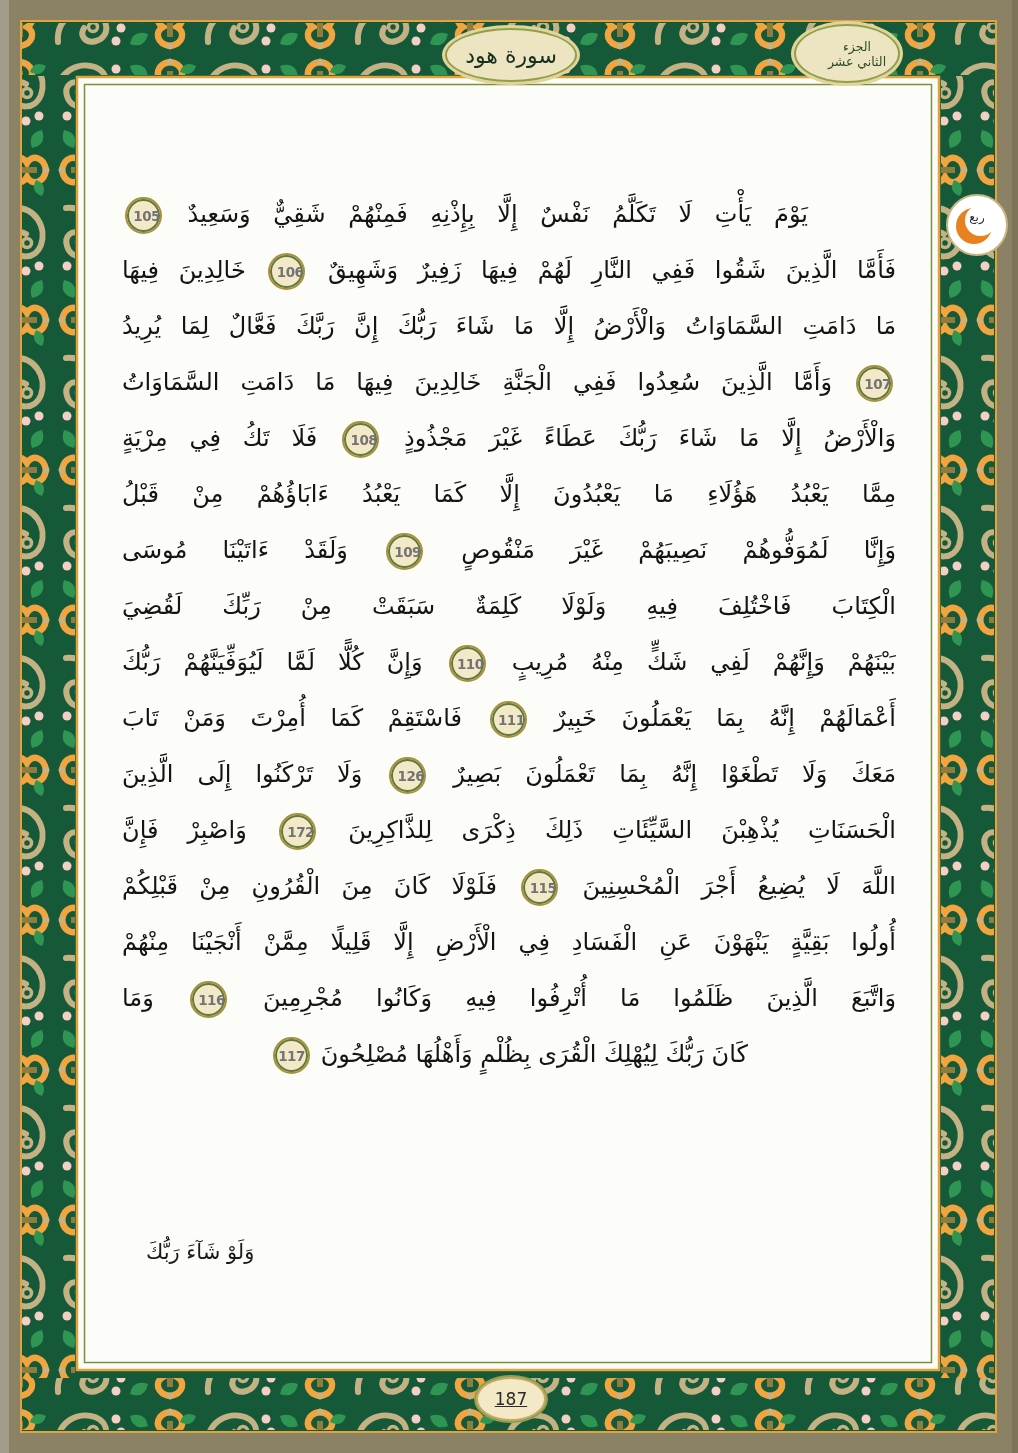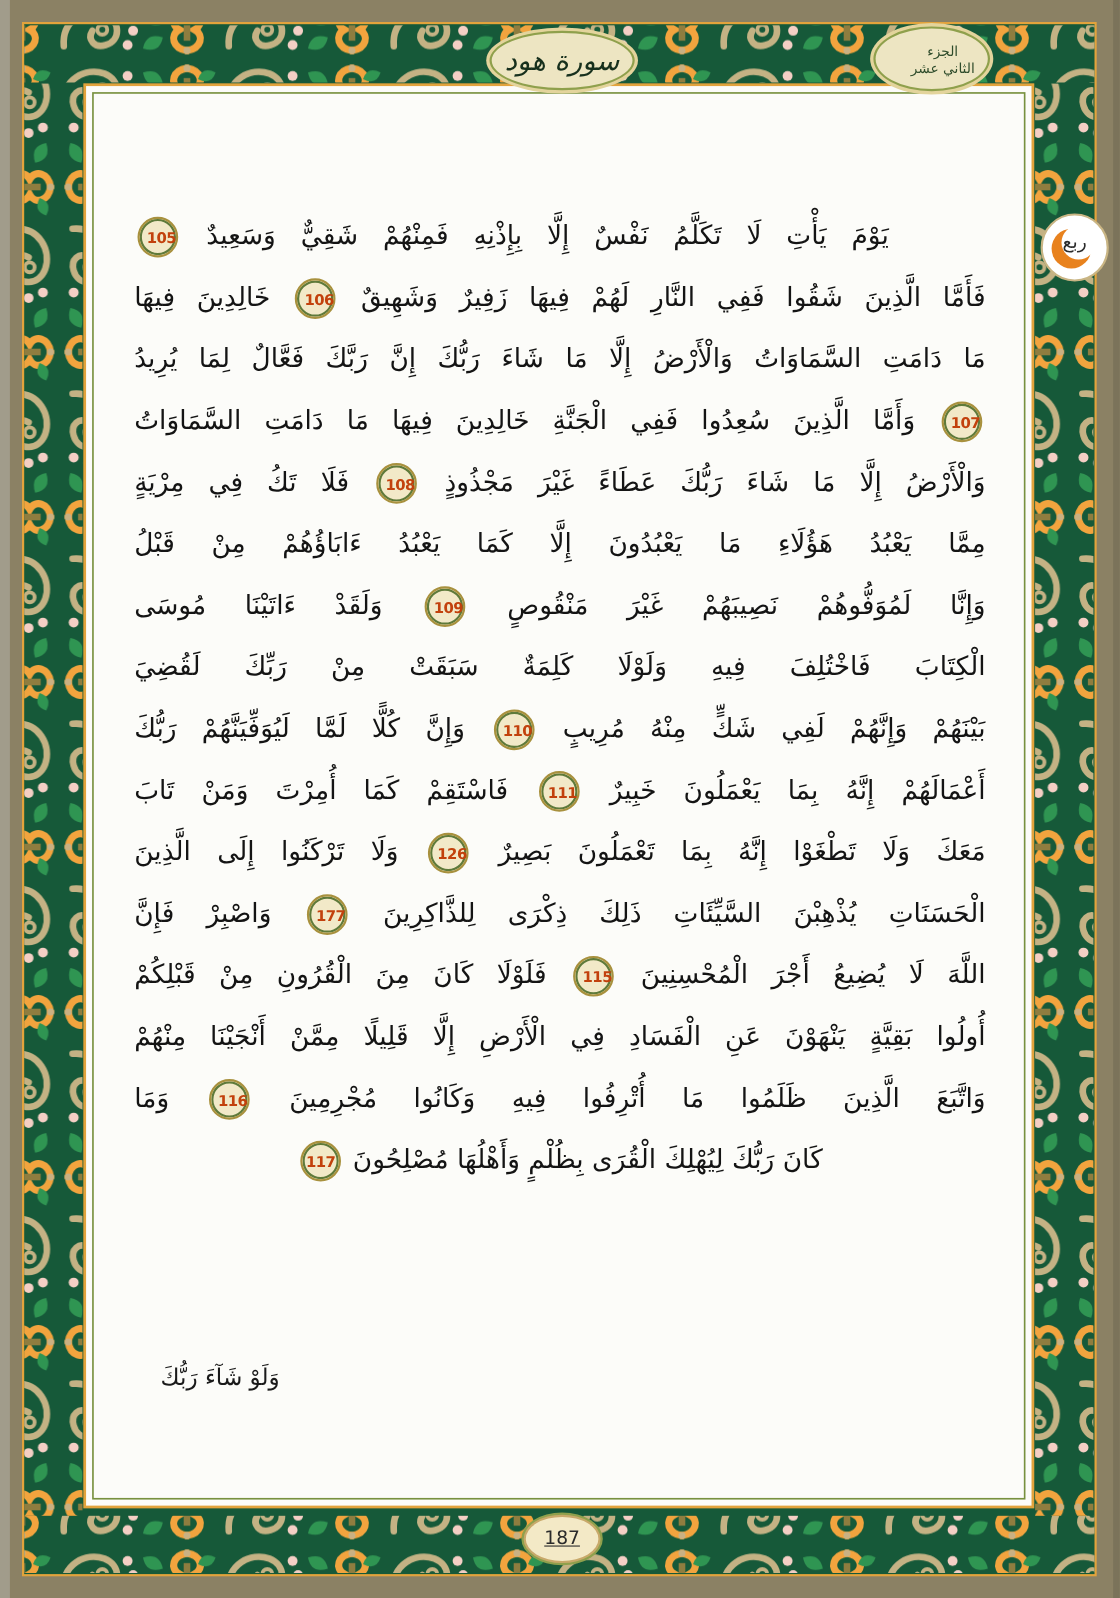--- a/index.html
+++ b/index.html
@@ -10,34 +10,34 @@
   .frame-svg{position:absolute;left:0;top:0;z-index:1;}
 
   
   .cartouche{
     position:absolute;z-index:4;background:#EDE5C2;border-radius:50%;
     border:2px solid #8FA04C;box-shadow:0 0 0 3px #E3D49C;
     display:flex;flex-direction:column;align-items:center;justify-content:center;
     direction:rtl;text-align:center;
   }
   .cartouche-surah{left:445px;top:28px;width:128px;height:50px;}
-  .cartouche-surah .t{font-size:25px;color:#17301d;font-style:italic;}
+  .cartouche-surah .t{font-size:22px;color:#17301d;}
   .cartouche-juz{left:794px;top:24px;width:82px;height:55px;padding-left:20px;}
   .cartouche-juz .t{font-size:12.5px;line-height:1.2;color:#2e4b2a;}
 
   
   .rub-medallion{
     position:absolute;left:946px;top:194px;width:58px;height:58px;z-index:4;
     background:#ffffff;border:2px solid #C9B584;border-radius:50%;
   }
   .rub-medallion .cres-a{position:absolute;left:8px;top:12px;width:36px;height:36px;border-radius:50%;background:#E8821E;}
   .rub-medallion .cres-b{position:absolute;left:17px;top:9px;width:31px;height:31px;border-radius:50%;background:#ffffff;}
   .rub-medallion .lbl{
     position:absolute;left:0;top:14px;width:100%;text-align:center;
-    font-size:17px;color:#2c2c2c;direction:rtl;z-index:2;
+    font-size:12px;color:#2c2c2c;direction:rtl;z-index:2;
   }
 
   
   .page-number{
     position:absolute;left:476px;top:1377px;width:66px;height:40px;z-index:4;
     background:#F3E9C6;border:2px solid #C8A96A;border-radius:50%;
     box-shadow:0 0 0 2px #8FA04C;
     display:flex;align-items:center;justify-content:center;
     font-size:17px;color:#2b2b2b;text-decoration:underline;
   }
@@ -54,21 +54,21 @@
     white-space:normal;
   }
   .qline.center{text-align:center;text-align-last:center;}
   .aya{
     display:inline-block;width:33px;height:33px;border-radius:50%;
     background:#F2E9C8;border:2px solid #A8913E;
     box-shadow:inset 0 0 0 2px #5F7A3A;
     vertical-align:middle;line-height:29px;text-align:center;
     margin:0 3px;
   }
-  .ayan{font-size:13.5px;font-weight:bold;color:#c2410c;letter-spacing:-0.5px;}
+  .ayan{font-size:13.5px;font-weight:bold;color:#737373;letter-spacing:-0.5px;}
 
   .catchword{
     position:absolute;left:146px;top:1240px;z-index:3;
     direction:rtl;font-size:21px;color:#1a1a1a;
   }
 </style>
 </head>
 <body>
 
 <div class="page">
@@ -139,21 +139,21 @@
       <div class="qline"><span class="qt">فَأَمَّا الَّذِينَ شَقُوا فَفِي النَّارِ لَهُمْ فِيهَا زَفِيرٌ وَشَهِيقٌ</span> <span class="aya"><span class="ayan">106</span></span> <span class="qt">خَالِدِينَ فِيهَا</span> </div>
       <div class="qline"><span class="qt">مَا دَامَتِ السَّمَاوَاتُ وَالْأَرْضُ إِلَّا مَا شَاءَ رَبُّكَ إِنَّ رَبَّكَ فَعَّالٌ لِمَا يُرِيدُ</span> </div>
       <div class="qline"><span class="aya"><span class="ayan">107</span></span> <span class="qt">وَأَمَّا الَّذِينَ سُعِدُوا فَفِي الْجَنَّةِ خَالِدِينَ فِيهَا مَا دَامَتِ السَّمَاوَاتُ</span> </div>
       <div class="qline"><span class="qt">وَالْأَرْضُ إِلَّا مَا شَاءَ رَبُّكَ عَطَاءً غَيْرَ مَجْذُوذٍ</span> <span class="aya"><span class="ayan">108</span></span> <span class="qt">فَلَا تَكُ فِي مِرْيَةٍ</span> </div>
       <div class="qline"><span class="qt">مِمَّا يَعْبُدُ هَؤُلَاءِ مَا يَعْبُدُونَ إِلَّا كَمَا يَعْبُدُ ءَابَاؤُهُمْ مِنْ قَبْلُ</span> </div>
       <div class="qline"><span class="qt">وَإِنَّا لَمُوَفُّوهُمْ نَصِيبَهُمْ غَيْرَ مَنْقُوصٍ</span> <span class="aya"><span class="ayan">109</span></span> <span class="qt">وَلَقَدْ ءَاتَيْنَا مُوسَى</span> </div>
       <div class="qline"><span class="qt">الْكِتَابَ فَاخْتُلِفَ فِيهِ وَلَوْلَا كَلِمَةٌ سَبَقَتْ مِنْ رَبِّكَ لَقُضِيَ</span> </div>
       <div class="qline"><span class="qt">بَيْنَهُمْ وَإِنَّهُمْ لَفِي شَكٍّ مِنْهُ مُرِيبٍ</span> <span class="aya"><span class="ayan">110</span></span> <span class="qt">وَإِنَّ كُلًّا لَمَّا لَيُوَفِّيَنَّهُمْ رَبُّكَ</span> </div>
       <div class="qline"><span class="qt">أَعْمَالَهُمْ إِنَّهُ بِمَا يَعْمَلُونَ خَبِيرٌ</span> <span class="aya"><span class="ayan">111</span></span> <span class="qt">فَاسْتَقِمْ كَمَا أُمِرْتَ وَمَنْ تَابَ</span> </div>
       <div class="qline"><span class="qt">مَعَكَ وَلَا تَطْغَوْا إِنَّهُ بِمَا تَعْمَلُونَ بَصِيرٌ</span> <span class="aya"><span class="ayan">126</span></span> <span class="qt">وَلَا تَرْكَنُوا إِلَى الَّذِينَ</span> </div>
-      <div class="qline"><span class="qt">الْحَسَنَاتِ يُذْهِبْنَ السَّيِّئَاتِ ذَلِكَ ذِكْرَى لِلذَّاكِرِينَ</span> <span class="aya"><span class="ayan">177</span></span> <span class="qt">وَاصْبِرْ فَإِنَّ</span> </div>
+      <div class="qline"><span class="qt">الْحَسَنَاتِ يُذْهِبْنَ السَّيِّئَاتِ ذَلِكَ ذِكْرَى لِلذَّاكِرِينَ</span> <span class="aya"><span class="ayan">172</span></span> <span class="qt">وَاصْبِرْ فَإِنَّ</span> </div>
       <div class="qline"><span class="qt">اللَّهَ لَا يُضِيعُ أَجْرَ الْمُحْسِنِينَ</span> <span class="aya"><span class="ayan">115</span></span> <span class="qt">فَلَوْلَا كَانَ مِنَ الْقُرُونِ مِنْ قَبْلِكُمْ</span> </div>
       <div class="qline"><span class="qt">أُولُوا بَقِيَّةٍ يَنْهَوْنَ عَنِ الْفَسَادِ فِي الْأَرْضِ إِلَّا قَلِيلًا مِمَّنْ أَنْجَيْنَا مِنْهُمْ</span> </div>
       <div class="qline"><span class="qt">وَاتَّبَعَ الَّذِينَ ظَلَمُوا مَا أُتْرِفُوا فِيهِ وَكَانُوا مُجْرِمِينَ</span> <span class="aya"><span class="ayan">116</span></span> <span class="qt">وَمَا</span> </div>
       <div class="qline center"><span class="qt">كَانَ رَبُّكَ لِيُهْلِكَ الْقُرَى بِظُلْمٍ وَأَهْلُهَا مُصْلِحُونَ</span> <span class="aya"><span class="ayan">117</span></span> </div>
     </div>
 
   <div class="catchword">وَلَوْ شَآءَ رَبُّكَ</div>
 
   <div class="page-number">
     <span>187</span>

